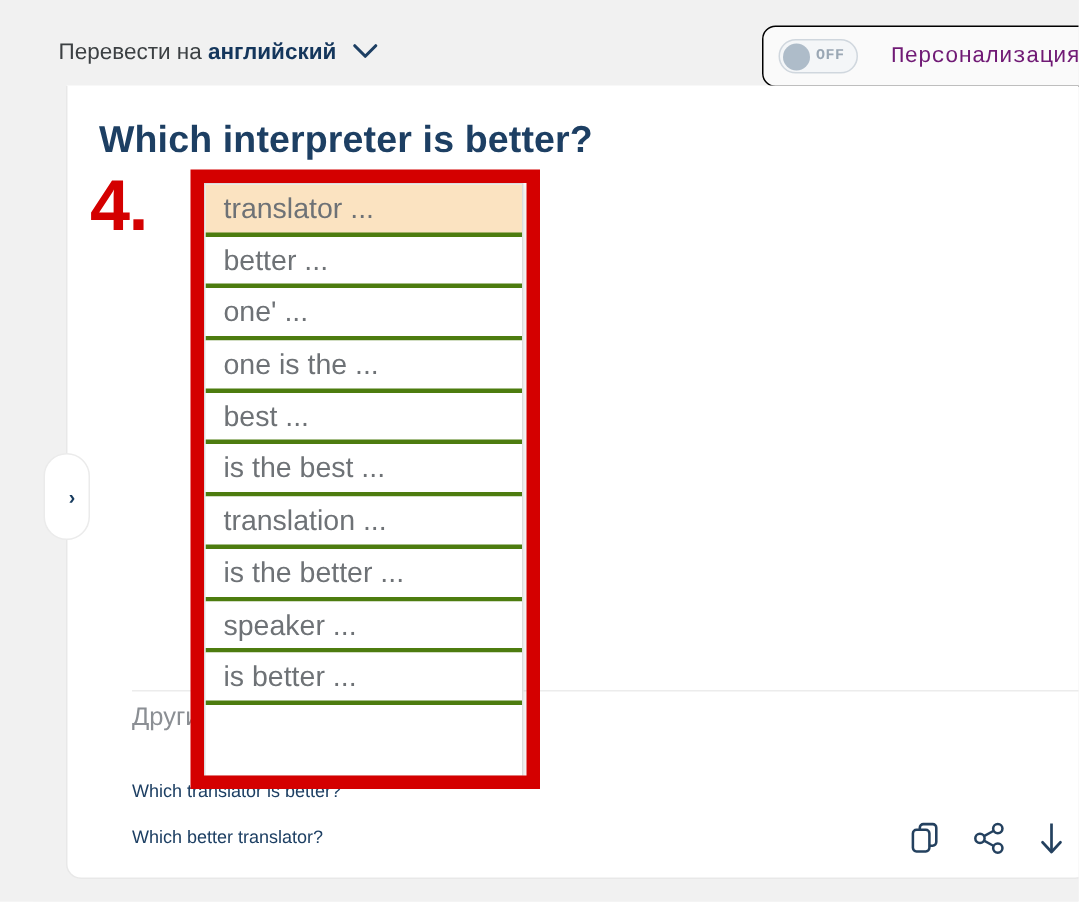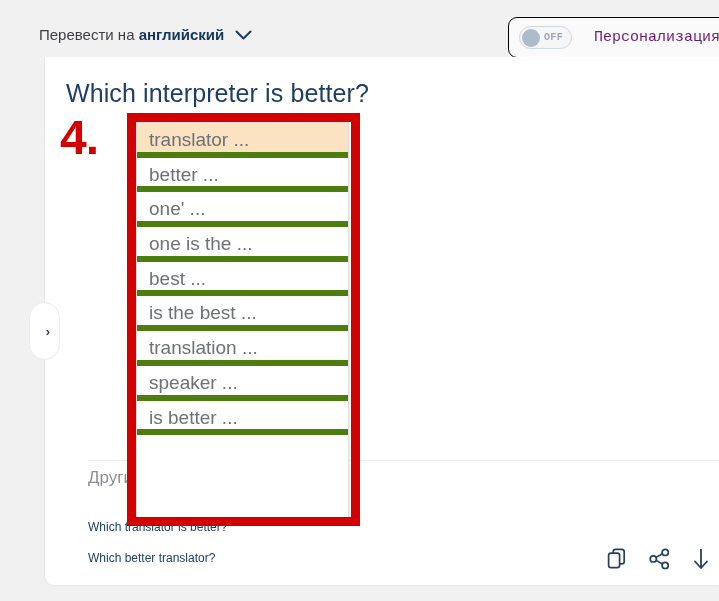--- a/index.html
+++ b/index.html
@@ -119,20 +119,21 @@
     color: #173b5e;
     font-weight: bold;
     margin-left: 7px;
   }
 
   
   .content {
     position: absolute;
     left: 21px; top: 22px;
     right: 18px;
+    font-weight: bold;
   }
   .question {
     font-size: 25px;
     color: #1d3f63;
     letter-spacing: .1px;
     white-space: nowrap;
   }
   .caret {
     position: absolute;
     left: 193px; top: 81px;
@@ -189,21 +190,21 @@
     z-index: 8;
     overflow: hidden;
     height: 396px;
   }
   .dd-item {
     height: 34.7px;
     line-height: 34.7px;
     padding: 0 0 0 12px;
     font-size: 19px;
     color: #6e7276;
-    border-bottom: 6px solid #4d7c0f;
+    border-bottom: 3px solid #4d7c0f;
     white-space: nowrap;
     overflow: hidden;
     cursor: pointer;
     background: #ffffff;
   }
   .dd-item.sel {
     background: #fbe3c1;
   }
 
   
@@ -297,20 +298,21 @@
   </div>
 
   <div class="dropdown">
     <div class="dd-item sel">translator ...</div>
     <div class="dd-item">better ...</div>
     <div class="dd-item">one' ...</div>
     <div class="dd-item">one is the ...</div>
     <div class="dd-item">best ...</div>
     <div class="dd-item">is the best ...</div>
     <div class="dd-item">translation ...</div>
+    <div class="dd-item">is the better ...</div>
     <div class="dd-item">speaker ...</div>
     <div class="dd-item">is better ...</div>
   </div>
 
   <div class="redbox"></div>
   <div class="rednum">4.</div>
 
 </div>
 
 </body></html>

